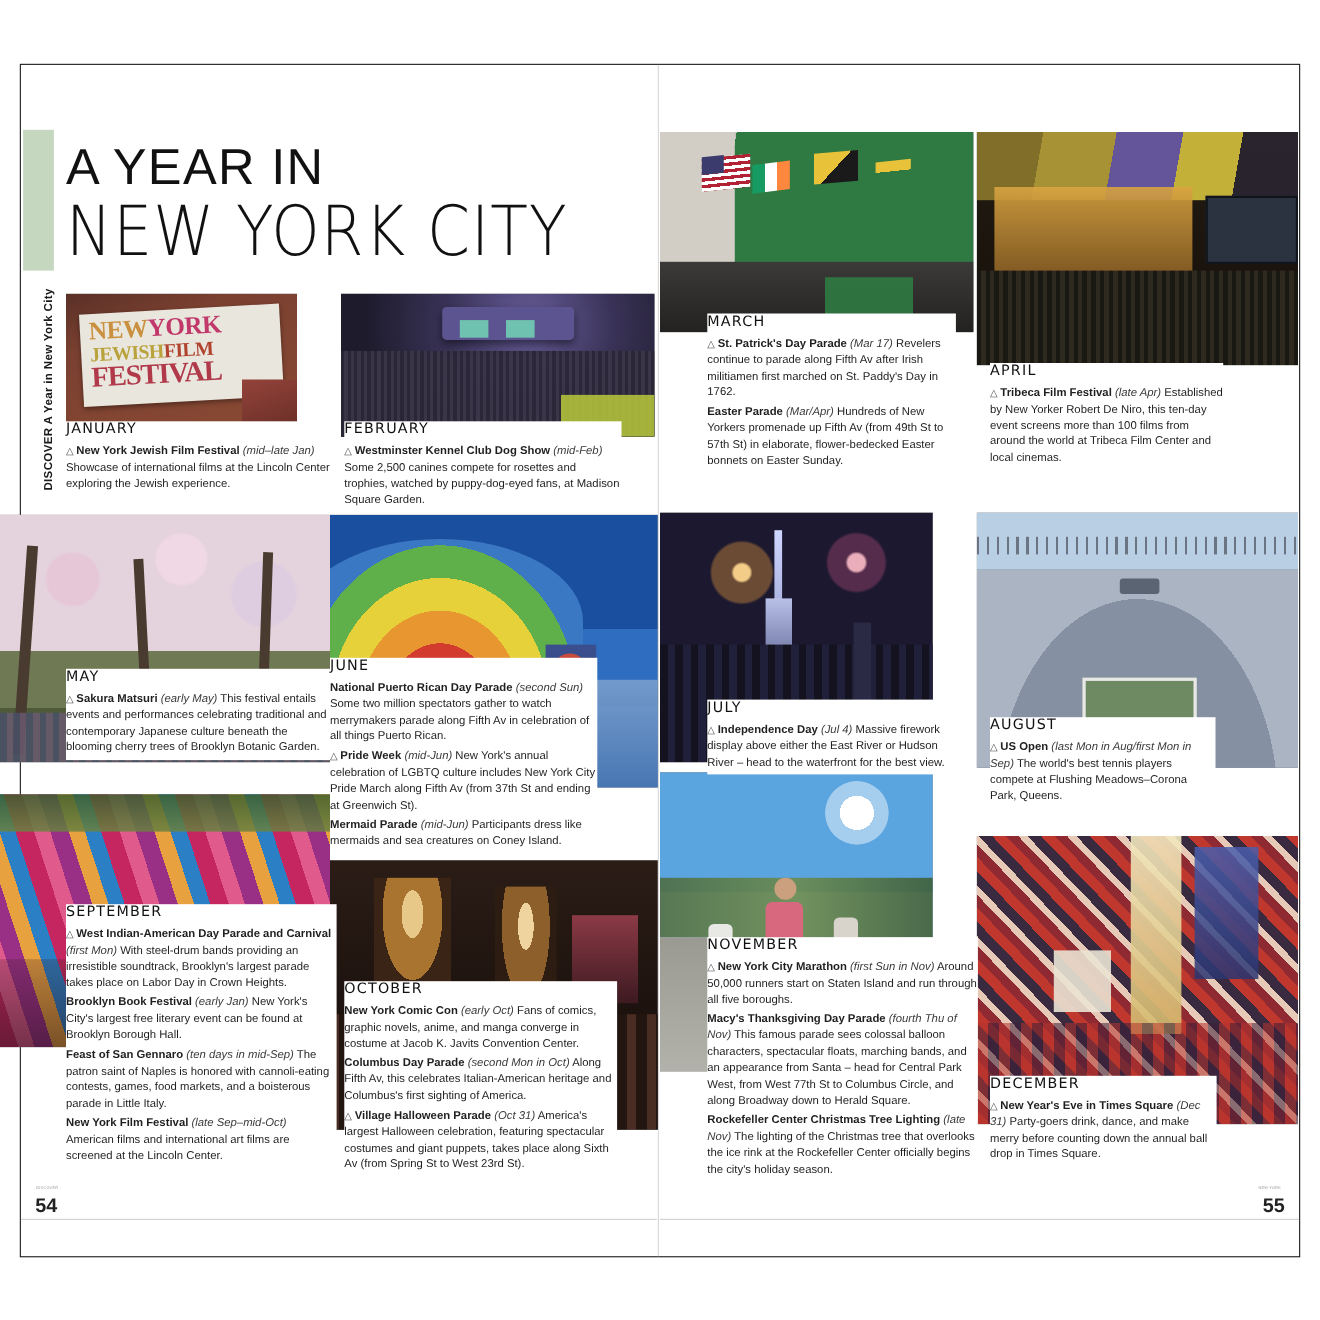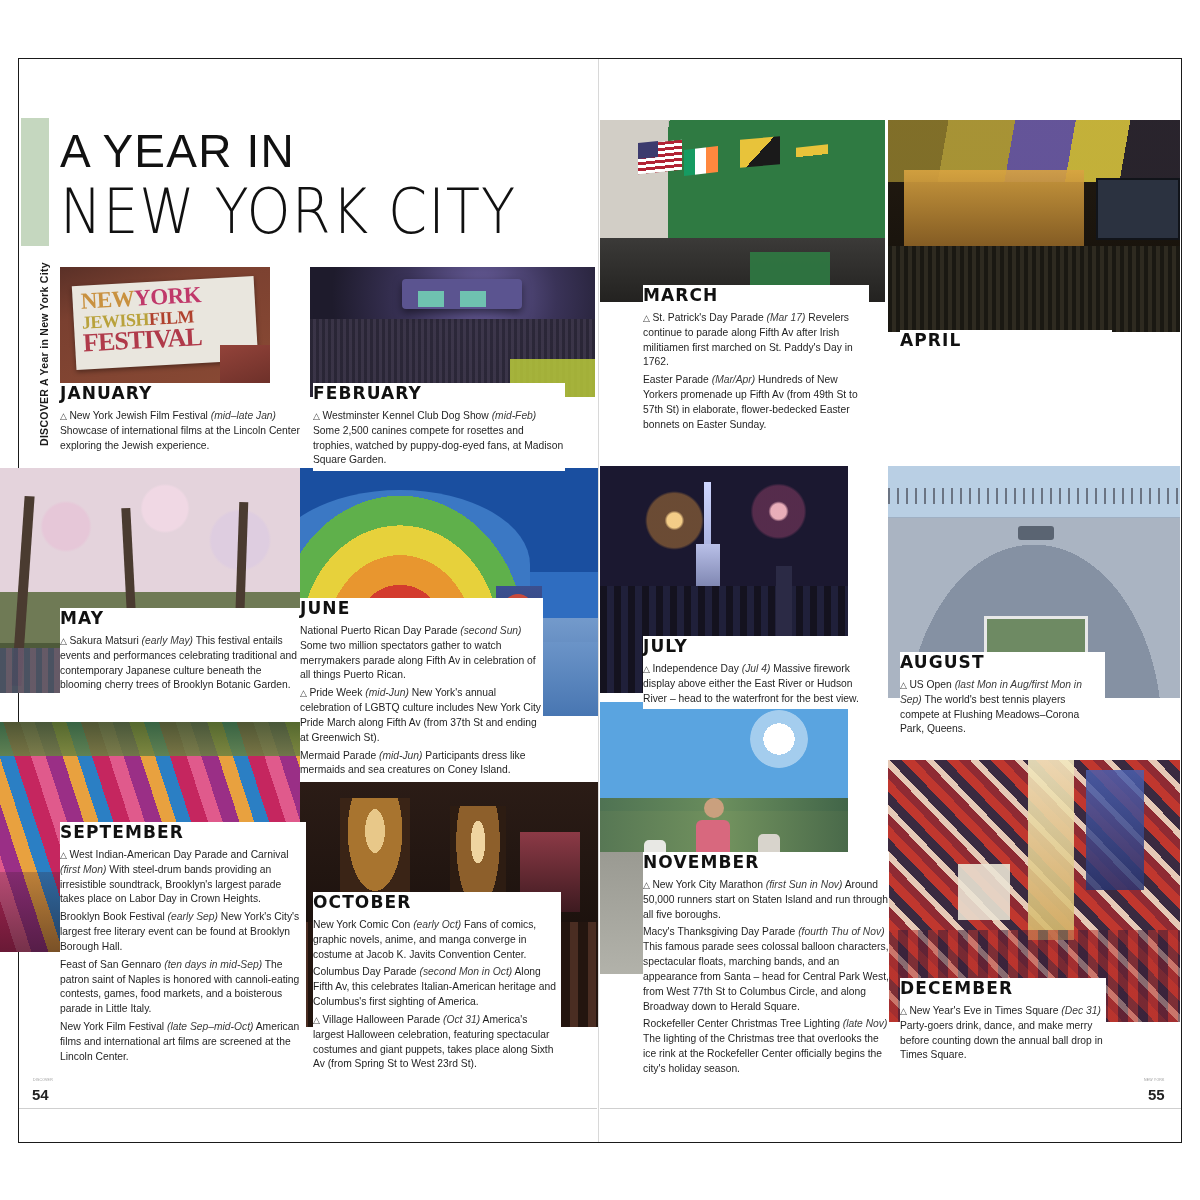--- a/index.html
+++ b/index.html
@@ -75,36 +75,36 @@
   .photo { position: absolute; overflow: hidden; background: #888; }
   .photo > .ph { position: absolute; inset: 0; }
 
   
   .month {
     position: absolute;
     background: #ffffff;
     padding: 0;
   }
   .month-name {
-    font-size: 17px;
-    font-weight: 700;
+    font-size: 13px;
+    font-weight: 400;
     letter-spacing: 1.1px;
     color: #111;
     margin-bottom: 6px;
     font-family: "DejaVu Sans", sans-serif;
   }
   .ev { font-size: 10.3px; line-height: 1.44; color: #1f1f1f; margin-bottom: 3px; }
-  .ev b { font-weight: normal; }
+  .ev b { font-weight: bold; }
   .ev i { font-style: italic; color: #3a3a3a; }
   .tri { font-size: 9px; color: #444; }
 
   
   .folio {
     position: absolute;
-    font-size: 15px;
+    font-size: 18px;
     font-weight: bold;
     color: #222;
   }
   .folio-rule { position:absolute; height:1px; background:#cfcfcf; }
   .folio-tiny { position:absolute; font-size:3.5px; color:#999; letter-spacing:.2px; }
 </style>
 </head>
 <body>
 
 <div id="page">
@@ -289,20 +289,21 @@
     </div>
 
   <div class="month" style="left:643px; top:285px; width:226px;">
       <div class="month-name">MARCH</div>
       <div class="ev"><span class="tri">△ </span><b>St. Patrick's Day Parade</b> <i>(Mar 17)</i> Revelers continue to parade along Fifth Av after Irish militiamen first marched on St. Paddy's Day in 1762.</div>
       <div class="ev"><b>Easter Parade</b> <i>(Mar/Apr)</i> Hundreds of New Yorkers promenade up Fifth Av (from 49th St to 57th St) in elaborate, flower-bedecked Easter bonnets on Easter Sunday.</div>
     </div>
 
   <div class="month" style="left:900px; top:330px; width:212px;">
       <div class="month-name">APRIL</div>
+      <div class="ev"><span class="tri">△ </span><b>Tribeca Film Festival</b> <i>(late Apr)</i> Established by New Yorker Robert De Niro, this ten-day event screens more than 100 films from around the world at Tribeca Film Center and local cinemas.</div>
     </div>
 
   <div class="month" style="left:60px; top:608px; width:246px;">
       <div class="month-name">MAY</div>
       <div class="ev"><span class="tri">△ </span><b>Sakura Matsuri</b> <i>(early May)</i> This festival entails events and performances celebrating traditional and contemporary Japanese culture beneath the blooming cherry trees of Brooklyn Botanic Garden.</div>
     </div>
 
   <div class="month" style="left:300px; top:598px; width:243px;">
       <div class="month-name">JUNE</div>
       <div class="ev"><b>National Puerto Rican Day Parade</b> <i>(second Sun)</i> Some two million spectators gather to watch merrymakers parade along Fifth Av in celebration of all things Puerto Rican.</div>
@@ -316,21 +317,21 @@
     </div>
 
   <div class="month" style="left:900px; top:652px; width:205px;">
       <div class="month-name">AUGUST</div>
       <div class="ev"><span class="tri">△ </span><b>US Open</b> <i>(last Mon in Aug/first Mon in Sep)</i> The world's best tennis players compete at Flushing Meadows–Corona Park, Queens.</div>
     </div>
 
   <div class="month" style="left:60px; top:822px; width:246px;">
       <div class="month-name">SEPTEMBER</div>
       <div class="ev"><span class="tri">△ </span><b>West Indian-American Day Parade and Carnival</b> <i>(first Mon)</i> With steel-drum bands providing an irresistible soundtrack, Brooklyn's largest parade takes place on Labor Day in Crown Heights.</div>
-      <div class="ev"><b>Brooklyn Book Festival</b> <i>(early Sep)</i> New York's City's largest free literary event can be found at Brooklyn Borough Hall.</div>
+      <div class="ev"><b>Brooklyn Book Festival</b> <i>(early Jan)</i> New York's City's largest free literary event can be found at Brooklyn Borough Hall.</div>
       <div class="ev"><b>Feast of San Gennaro</b> <i>(ten days in mid-Sep)</i> The patron saint of Naples is honored with cannoli-eating contests, games, food markets, and a boisterous parade in Little Italy.</div>
       <div class="ev"><b>New York Film Festival</b> <i>(late Sep–mid-Oct)</i> American films and international art films are screened at the Lincoln Center.</div>
     </div>
 
   <div class="month" style="left:313px; top:892px; width:248px;">
       <div class="month-name">OCTOBER</div>
       <div class="ev"><b>New York Comic Con</b> <i>(early Oct)</i> Fans of comics, graphic novels, anime, and manga converge in costume at Jacob K. Javits Convention Center.</div>
       <div class="ev"><b>Columbus Day Parade</b> <i>(second Mon in Oct)</i> Along Fifth Av, this celebrates Italian-American heritage and Columbus's first sighting of America.</div>
       <div class="ev"><span class="tri">△ </span><b>Village Halloween Parade</b> <i>(Oct 31)</i> America's largest Halloween celebration, featuring spectacular costumes and giant puppets, takes place along Sixth Av (from Spring St to West 23rd St).</div>
     </div>

